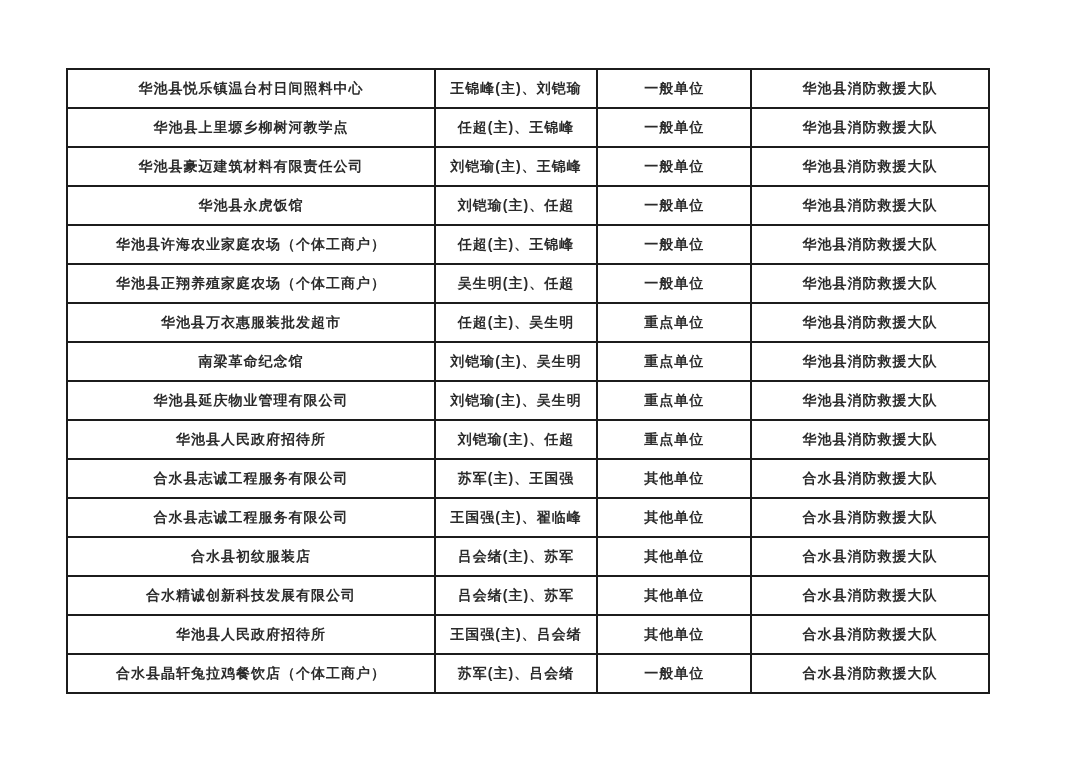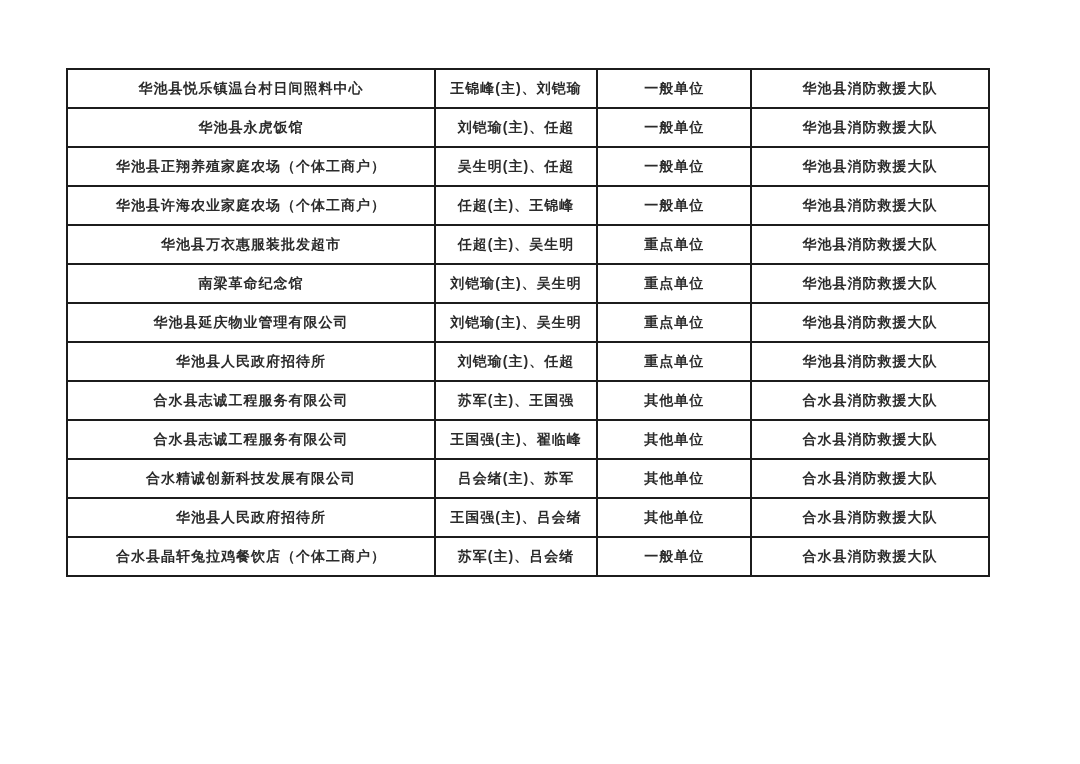--- a/index.html
+++ b/index.html
@@ -51,34 +51,46 @@
         <col class="col-brigade">
     </colgroup>
     <tbody>
       <tr>
         <td>华池县悦乐镇温台村日间照料中心</td>
         <td>王锦峰(主)、刘铠瑜</td>
         <td>一般单位</td>
         <td>华池县消防救援大队</td>
       </tr>
       <tr>
+        <td>华池县上里塬乡柳树河教学点</td>
+        <td>任超(主)、王锦峰</td>
+        <td>一般单位</td>
+        <td>华池县消防救援大队</td>
+      </tr>
+      <tr>
+        <td>华池县豪迈建筑材料有限责任公司</td>
+        <td>刘铠瑜(主)、王锦峰</td>
+        <td>一般单位</td>
+        <td>华池县消防救援大队</td>
+      </tr>
+      <tr>
         <td>华池县永虎饭馆</td>
         <td>刘铠瑜(主)、任超</td>
         <td>一般单位</td>
         <td>华池县消防救援大队</td>
       </tr>
       <tr>
-        <td>华池县正翔养殖家庭农场（个体工商户）</td>
-        <td>吴生明(主)、任超</td>
+        <td>华池县许海农业家庭农场（个体工商户）</td>
+        <td>任超(主)、王锦峰</td>
         <td>一般单位</td>
         <td>华池县消防救援大队</td>
       </tr>
       <tr>
-        <td>华池县许海农业家庭农场（个体工商户）</td>
-        <td>任超(主)、王锦峰</td>
+        <td>华池县正翔养殖家庭农场（个体工商户）</td>
+        <td>吴生明(主)、任超</td>
         <td>一般单位</td>
         <td>华池县消防救援大队</td>
       </tr>
       <tr>
         <td>华池县万衣惠服装批发超市</td>
         <td>任超(主)、吴生明</td>
         <td>重点单位</td>
         <td>华池县消防救援大队</td>
       </tr>
       <tr>
@@ -105,20 +117,26 @@
         <td>其他单位</td>
         <td>合水县消防救援大队</td>
       </tr>
       <tr>
         <td>合水县志诚工程服务有限公司</td>
         <td>王国强(主)、翟临峰</td>
         <td>其他单位</td>
         <td>合水县消防救援大队</td>
       </tr>
       <tr>
+        <td>合水县初纹服装店</td>
+        <td>吕会绪(主)、苏军</td>
+        <td>其他单位</td>
+        <td>合水县消防救援大队</td>
+      </tr>
+      <tr>
         <td>合水精诚创新科技发展有限公司</td>
         <td>吕会绪(主)、苏军</td>
         <td>其他单位</td>
         <td>合水县消防救援大队</td>
       </tr>
       <tr>
         <td>华池县人民政府招待所</td>
         <td>王国强(主)、吕会绪</td>
         <td>其他单位</td>
         <td>合水县消防救援大队</td>

